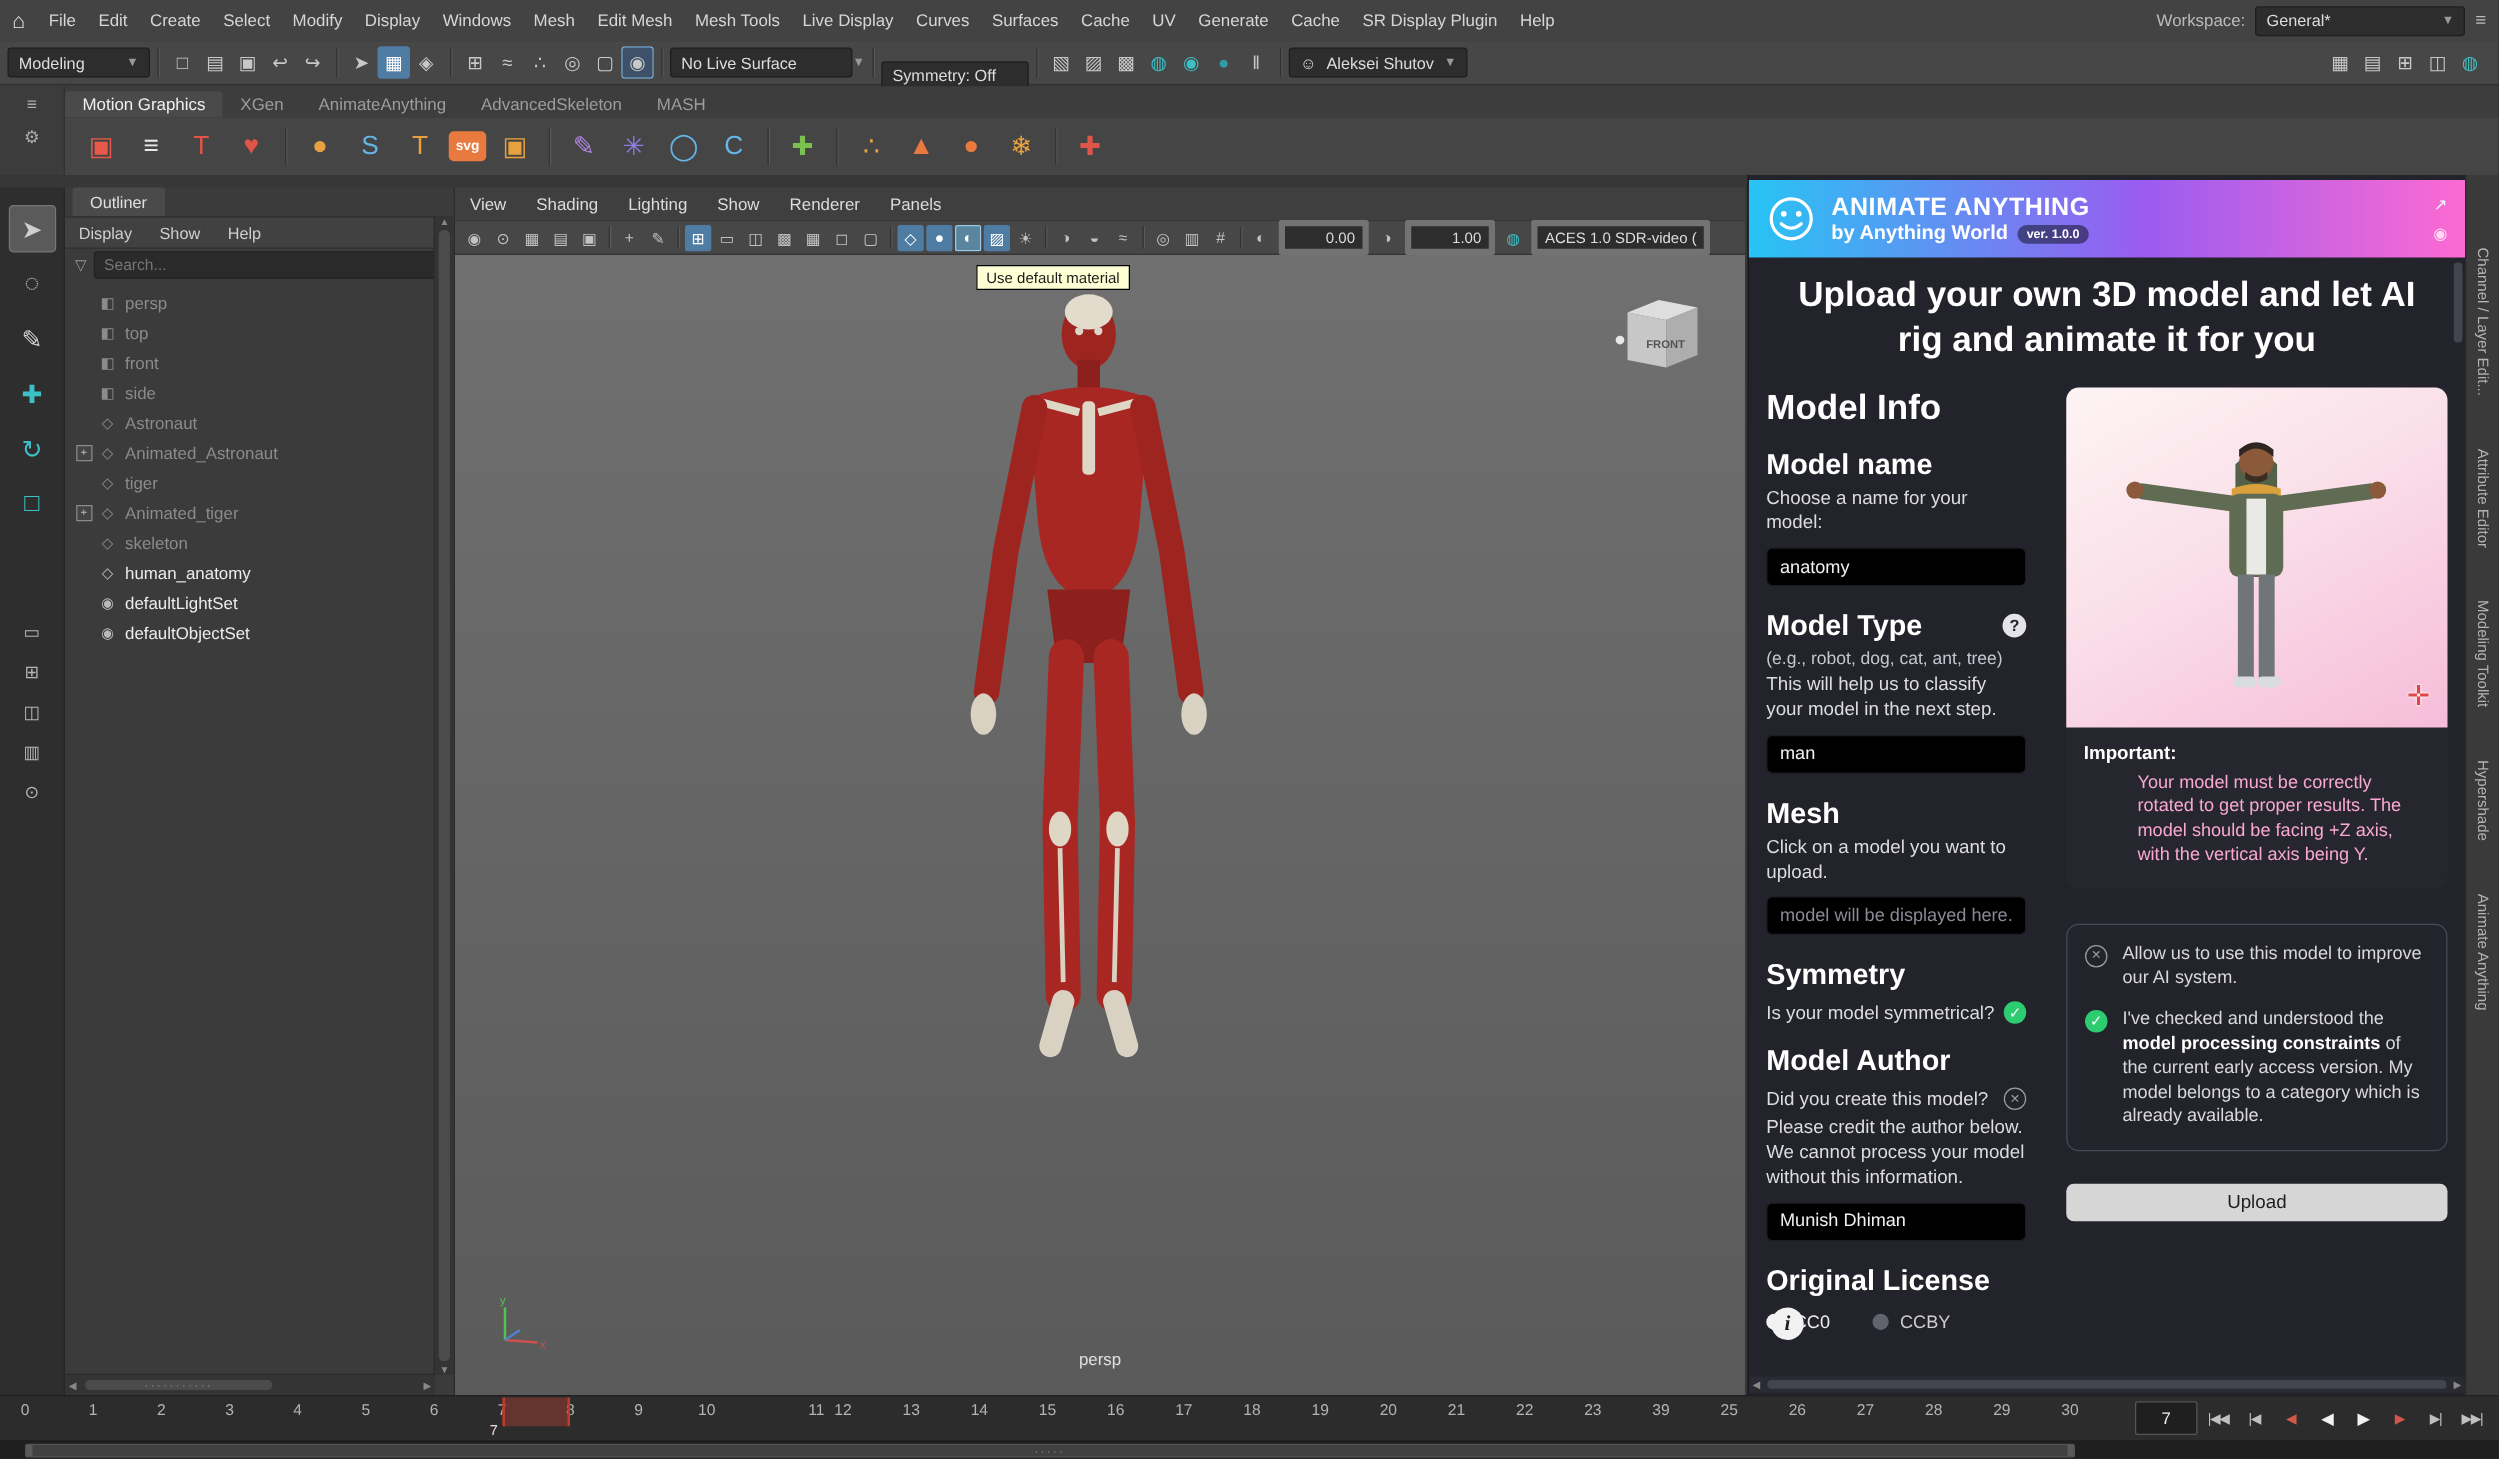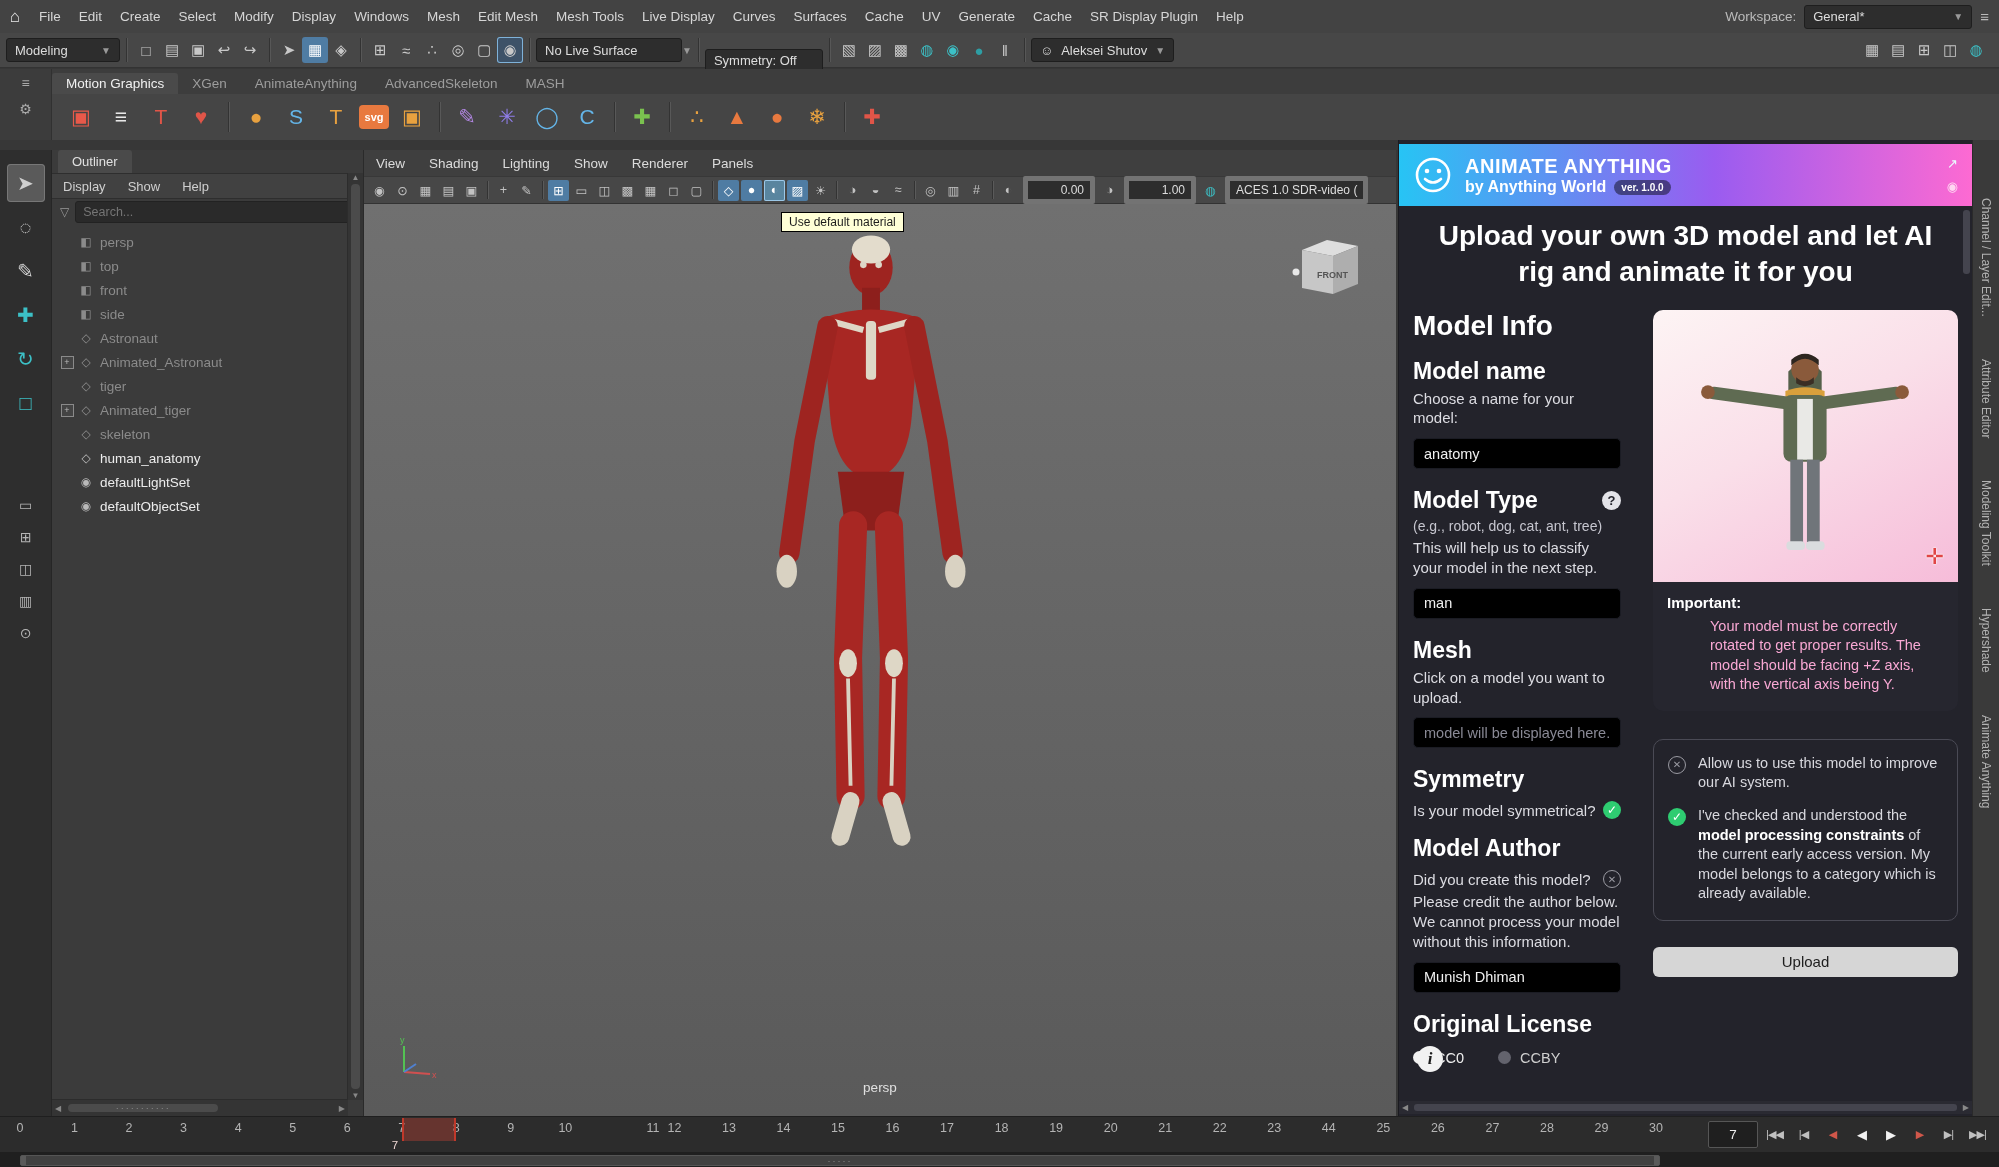--- a/index.html
+++ b/index.html
@@ -664,21 +664,21 @@
         <span class="tick" style="left: 783.467px;">14</span>
         <span class="tick" style="left: 838px;">15</span>
         <span class="tick" style="left: 892.533px;">16</span>
         <span class="tick" style="left: 947.067px;">17</span>
         <span class="tick" style="left: 1001.6px;">18</span>
         <span class="tick" style="left: 1056.13px;">19</span>
         <span class="tick" style="left: 1110.67px;">20</span>
         <span class="tick" style="left: 1165.2px;">21</span>
         <span class="tick" style="left: 1219.73px;">22</span>
         <span class="tick" style="left: 1274.27px;">23</span>
-        <span class="tick" style="left: 1328.8px;">44</span>
+        <span class="tick" style="left: 1328.8px;">39</span>
         <span class="tick" style="left: 1383.33px;">25</span>
         <span class="tick" style="left: 1437.87px;">26</span>
         <span class="tick" style="left: 1492.4px;">27</span>
         <span class="tick" style="left: 1546.93px;">28</span>
         <span class="tick" style="left: 1601.47px;">29</span>
         <span class="tick" style="left: 1656px;">30</span>
       </div>
     <div id="tl-marker" style="left: 401.733px; width: 54.5333px;"></div>
     <div id="tl-current" style="left: 391.733px;">7</div>
     <div id="tl-controls">

